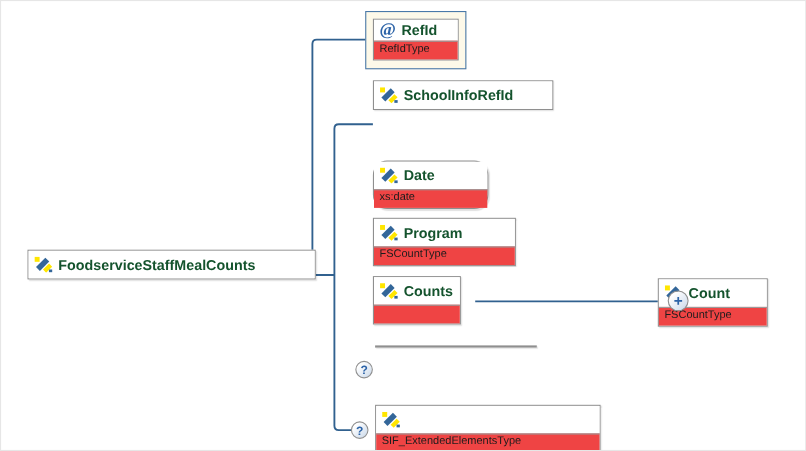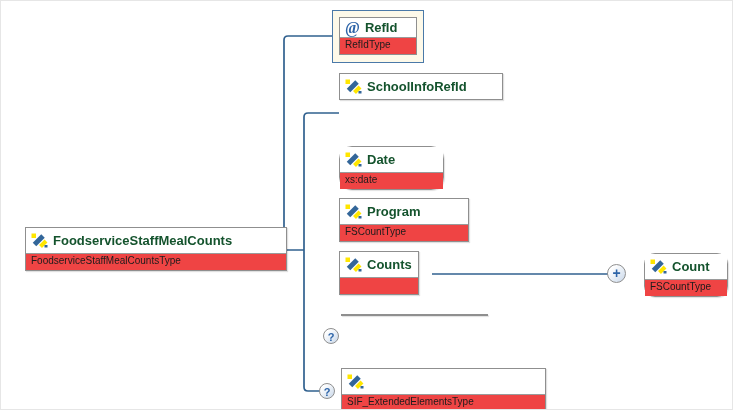--- a/index.html
+++ b/index.html
@@ -44,21 +44,21 @@
   .badge.plus{width:19px;height:19px;font-size:14px;line-height:17px;}
   
   #node-root{left:4px;top:226px;width:262px;margin-left:20px;}
   #wrap-refid{left:331px;top:9px;width:92px;height:53px;}
   #node-schoolinforefid{left:338px;top:72px;width:164px;}
   #node-date{left:338px;top:145px;width:105px;border-radius:13px;}
   #node-program{left:338px;top:197px;width:130px;}
   #node-counts{left:338px;top:250px;width:80px;}
   #node-sifmetadata{left:340px;top:313px;width:147px;}
   #node-sifextendedelements{left:340px;top:367px;width:205px;}
-  #node-count{left:643px;top:252px;width:84px;border-radius:11px;}
+  #node-count{left:597px;top:252px;width:100px;}
   #badge-sifmetadata{left:322px;top:327px;}
   #badge-sifextendedelements{left:318px;top:382px;}
   #badge-plus{left:606px;top:263px;}
 </style>
 </head>
 <body>
 
 <div class="canvas">
 
   <svg class="wires" width="733" height="410">
@@ -75,21 +75,20 @@
       <span class="el-icon">
         <svg width="17" height="15" viewBox="0 0 17 15">
           <rect x="0.5" y="0.5" width="4.5" height="4.5" fill="#ffe600"></rect>
           <line x1="3.5" y1="11.5" x2="12" y2="3" stroke="#336699" stroke-width="5"></line>
           <line x1="9.5" y1="13.5" x2="15" y2="8" stroke="#ffe600" stroke-width="4"></line>
           <rect x="13.5" y="12" width="3" height="2.5" fill="#336699"></rect>
         </svg>
       </span>
       <span class="node-name">FoodserviceStaffMealCounts</span>
     </div>
-    <div class="node-type">FoodserviceStaffMealCountsType</div>
   </div>
 
   <div class="sel-wrap" id="wrap-refid">
     <div class="node">
       <div class="node-title">
         <span class="at-icon">@</span>
         <span class="node-name">RefId</span>
       </div>
       <div class="node-type">RefIdType</div>
     </div>

